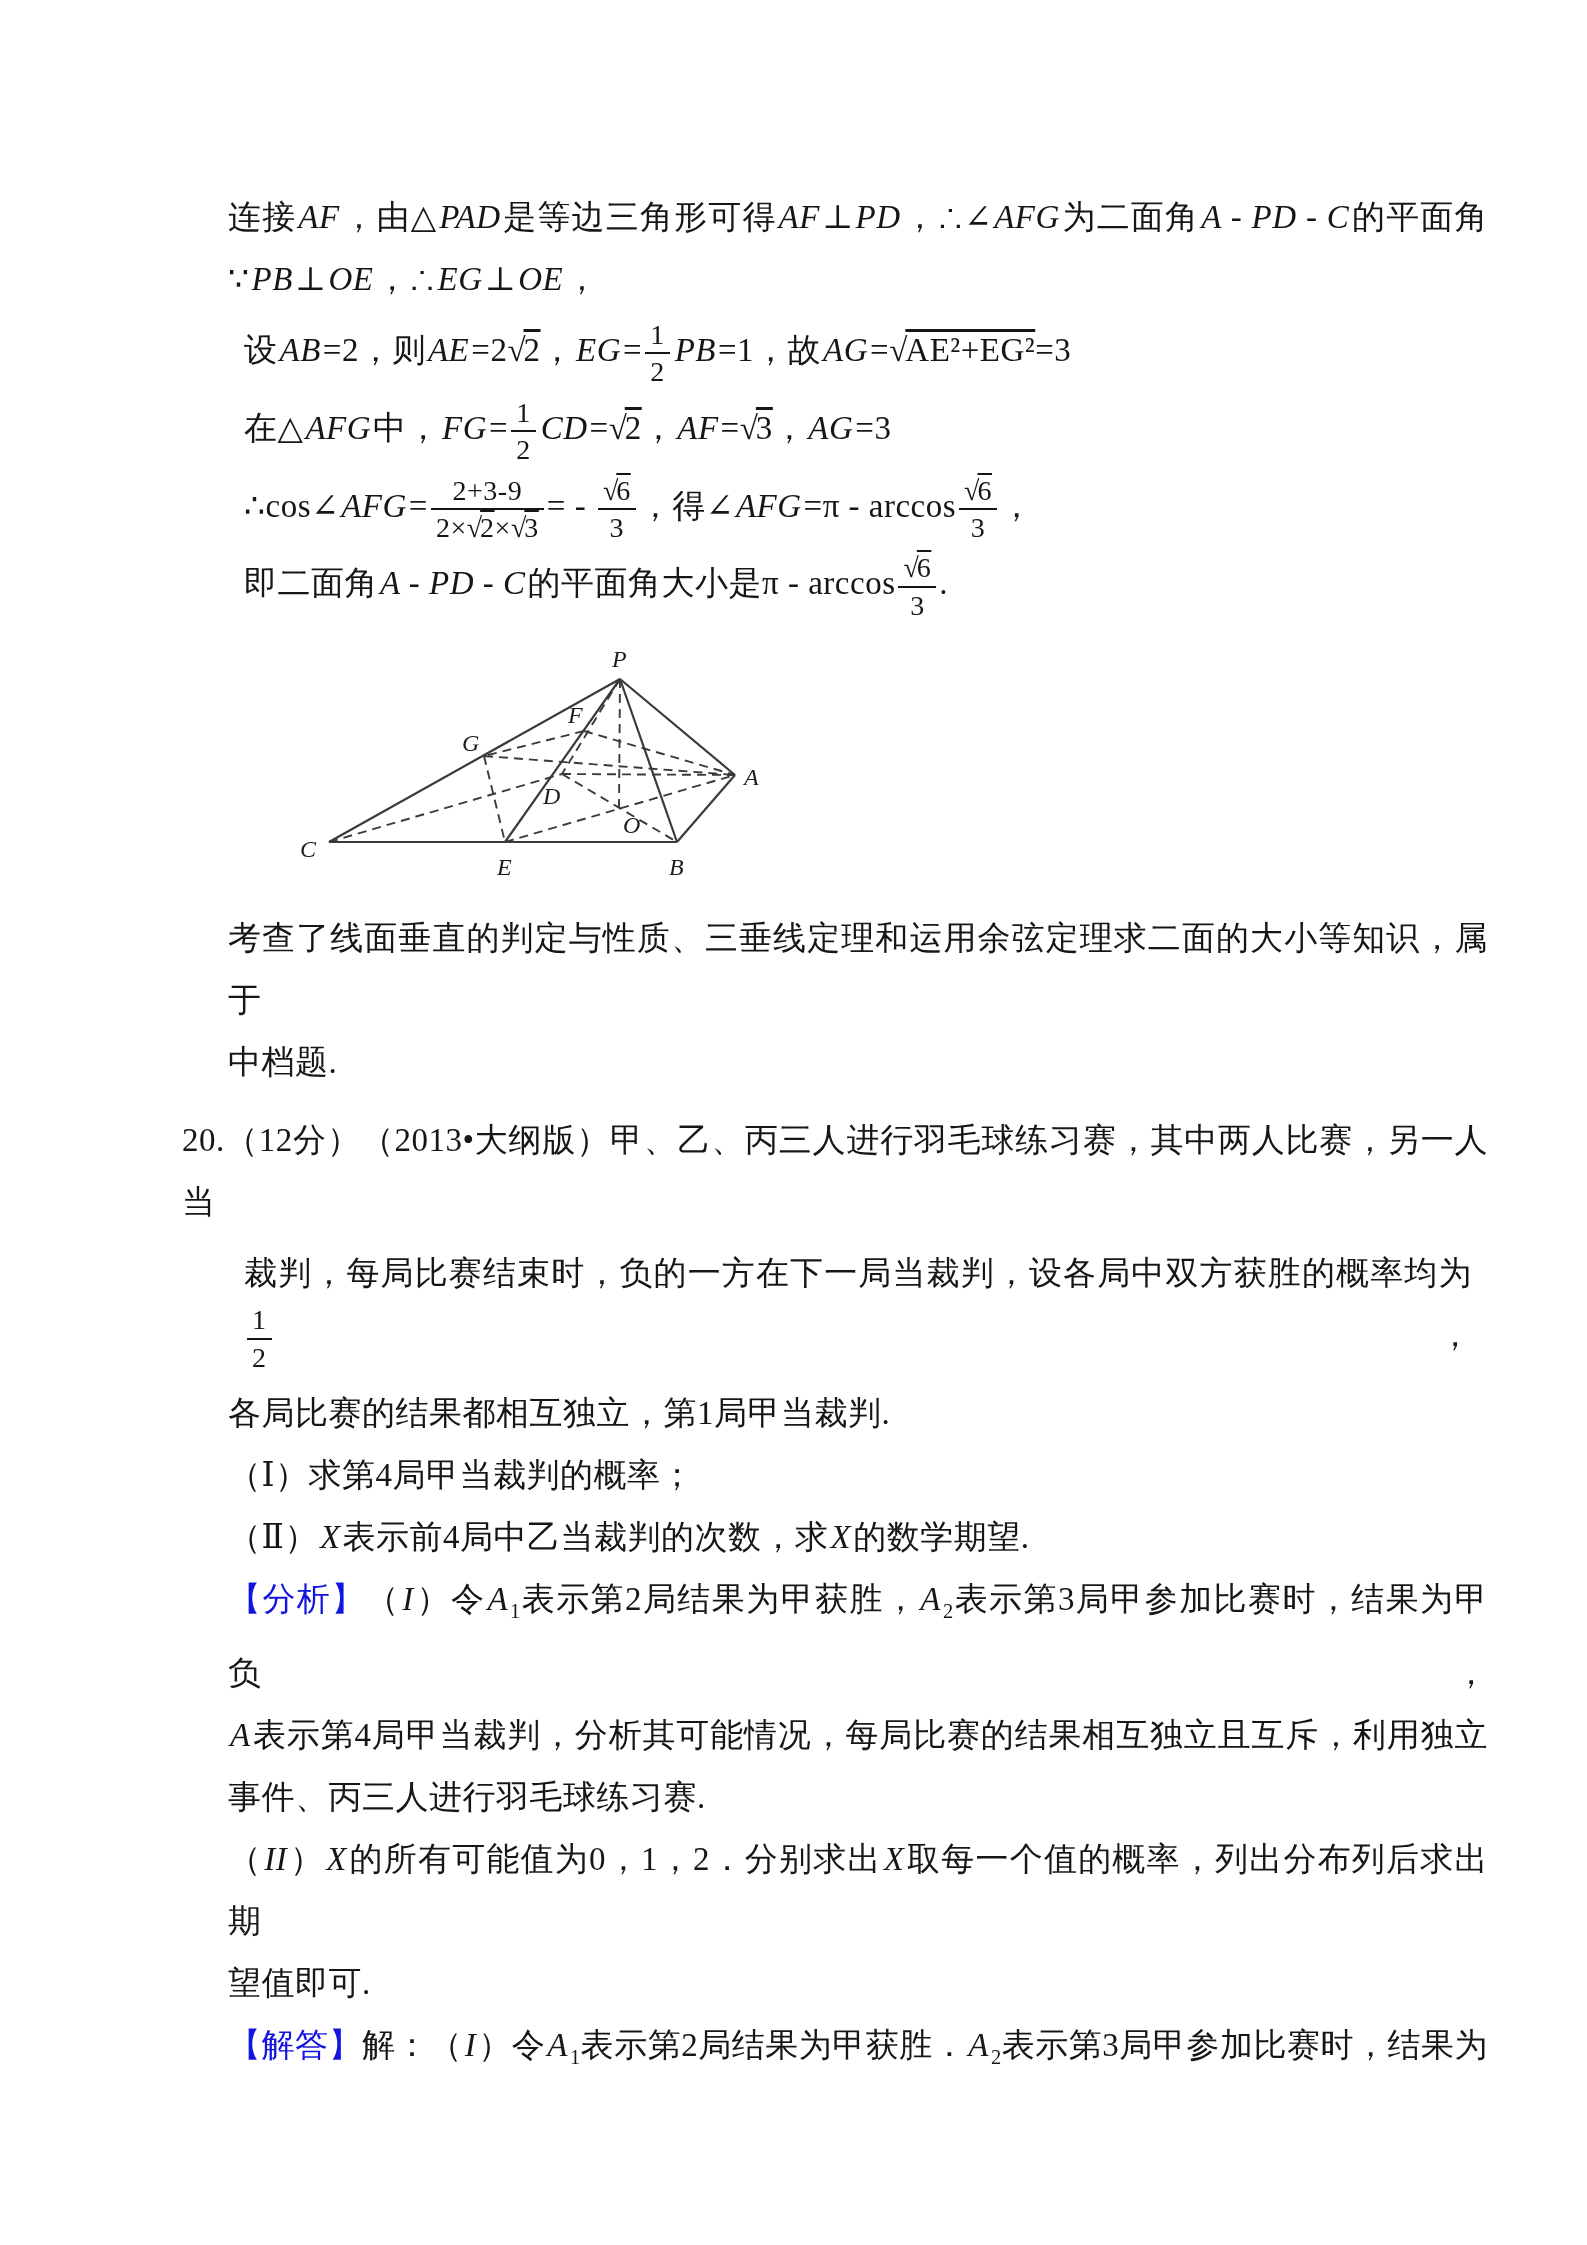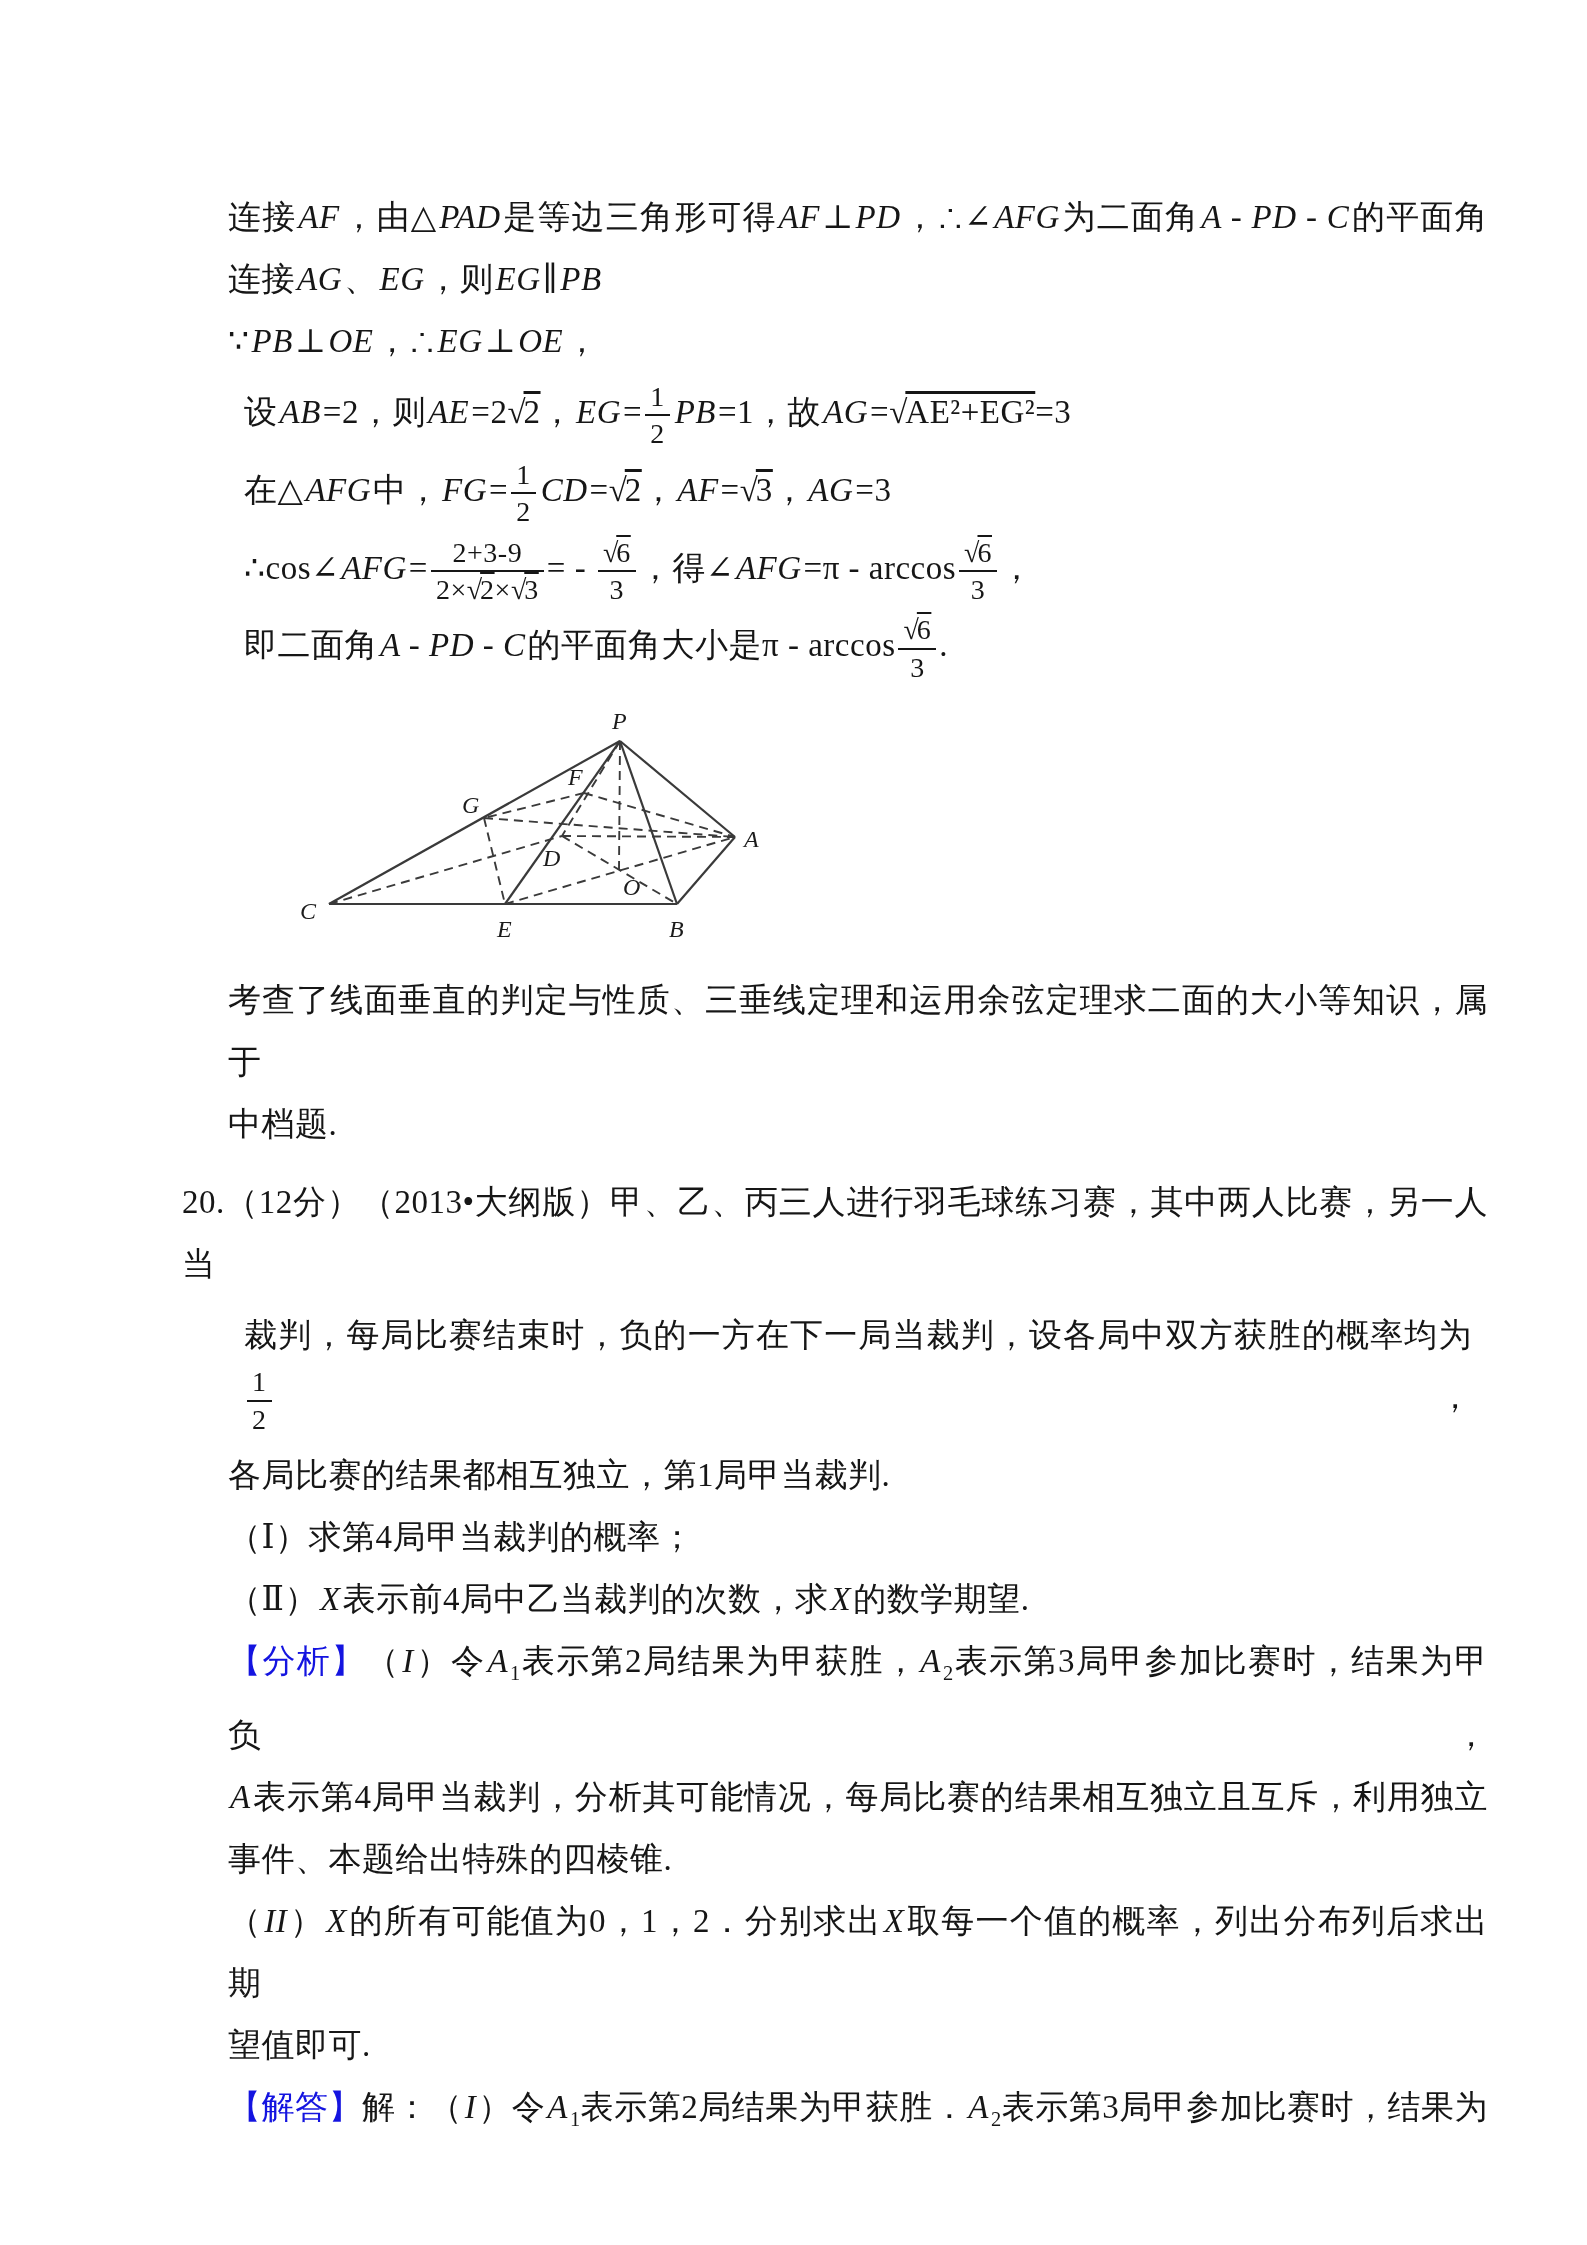--- a/index.html
+++ b/index.html
@@ -42,21 +42,20 @@
     font-family:"Liberation Serif","DejaVu Serif",serif;
     font-style:italic;font-size:24px;fill:#1c1c1c;
   }
 </style>
 </head>
 <body>
 
 <div class="page">
   <div class="content">
       <div class="line text fill">连接<i>AF</i>，由△<i>PAD</i>是等边三角形可得<i>AF</i>⊥<i>PD</i>，∴∠<i>AFG</i>为二面角<i>A - PD - C</i>的平面角</div>
-      <div class="line text">连接<i>AG</i>、<i>EG</i>，则<i>EG</i>∥<i>PB</i></div>
       <div class="line text">∵<i>PB</i>⊥<i>OE</i>，∴<i>EG</i>⊥<i>OE</i>，</div>
       <div class="line formula">设<i>AB</i>=2，则<i>AE</i>=2<span class="sqrt"><span class="rsign">√</span><span class="rbar">2</span></span>，<i>EG</i>=<span class="frac"><span class="fnum">1</span><span class="fden">2</span></span><i>PB</i>=1，故<i>AG</i>=<span class="sqrt"><span class="rsign">√</span><span class="rbar">AE²+EG²</span></span>=3</div>
       <div class="line formula">在△<i>AFG</i>中，<i>FG</i>=<span class="frac"><span class="fnum">1</span><span class="fden">2</span></span><i>CD</i>=<span class="sqrt"><span class="rsign">√</span><span class="rbar">2</span></span>，<i>AF</i>=<span class="sqrt"><span class="rsign">√</span><span class="rbar">3</span></span>，<i>AG</i>=3</div>
       <div class="line formula">∴cos∠<i>AFG</i>=<span class="frac"><span class="fnum">2+3-9</span><span class="fden">2×<span class="sqrt"><span class="rsign">√</span><span class="rbar">2</span></span>×<span class="sqrt"><span class="rsign">√</span><span class="rbar">3</span></span></span></span>= - <span class="frac"><span class="fnum"><span class="sqrt"><span class="rsign">√</span><span class="rbar">6</span></span></span><span class="fden">3</span></span>，得∠<i>AFG</i>=π - arccos<span class="frac"><span class="fnum"><span class="sqrt"><span class="rsign">√</span><span class="rbar">6</span></span></span><span class="fden">3</span></span>，</div>
       <div class="line formula">即二面角<i>A - PD - C</i>的平面角大小是π - arccos<span class="frac"><span class="fnum"><span class="sqrt"><span class="rsign">√</span><span class="rbar">6</span></span></span><span class="fden">3</span></span>.</div>
       <div class="figure-block" id="figure-block">
     <svg width="480" height="262" viewBox="0 0 480 262">
 
       <g stroke="#3a3a3a" stroke-width="2.2" fill="none">
         <line x1="37" y1="211" x2="328" y2="48"></line>
@@ -95,19 +94,19 @@
   </div>
       <div class="line text fill">考查了线面垂直的判定与性质、三垂线定理和运用余弦定理求二面的大小等知识，属于</div>
       <div class="line text">中档题.</div>
       <div class="line text fill hang mt">20.（12分）（2013•大纲版）甲、乙、丙三人进行羽毛球练习赛，其中两人比赛，另一人当</div>
       <div class="line formula fill">裁判，每局比赛结束时，负的一方在下一局当裁判，设各局中双方获胜的概率均为<span class="frac"><span class="fnum">1</span><span class="fden">2</span></span>，</div>
       <div class="line text">各局比赛的结果都相互独立，第1局甲当裁判.</div>
       <div class="line text">（Ⅰ）求第4局甲当裁判的概率；</div>
       <div class="line text">（Ⅱ）<i>X</i>表示前4局中乙当裁判的次数，求<i>X</i>的数学期望.</div>
       <div class="line text fill"><span class="blue">【分析】</span>（<i>I</i>）令<i>A</i><sub>1</sub>表示第2局结果为甲获胜，<i>A</i><sub>2</sub>表示第3局甲参加比赛时，结果为甲负，</div>
       <div class="line text fill"><i>A</i>表示第4局甲当裁判，分析其可能情况，每局比赛的结果相互独立且互斥，利用独立</div>
-      <div class="line text">事件、本题给出特殊的四棱锥.</div>
+      <div class="line text">事件、丙三人进行羽毛球练习赛.</div>
       <div class="line text fill">（<i>II</i>）<i>X</i>的所有可能值为0，1，2．分别求出<i>X</i>取每一个值的概率，列出分布列后求出期</div>
       <div class="line text">望值即可.</div>
       <div class="line text fill"><span class="blue">【解答】</span>解：（<i>I</i>）令<i>A</i><sub>1</sub>表示第2局结果为甲获胜．<i>A</i><sub>2</sub>表示第3局甲参加比赛时，结果为</div>
     </div>
 
 </div>
 
 </body></html>

